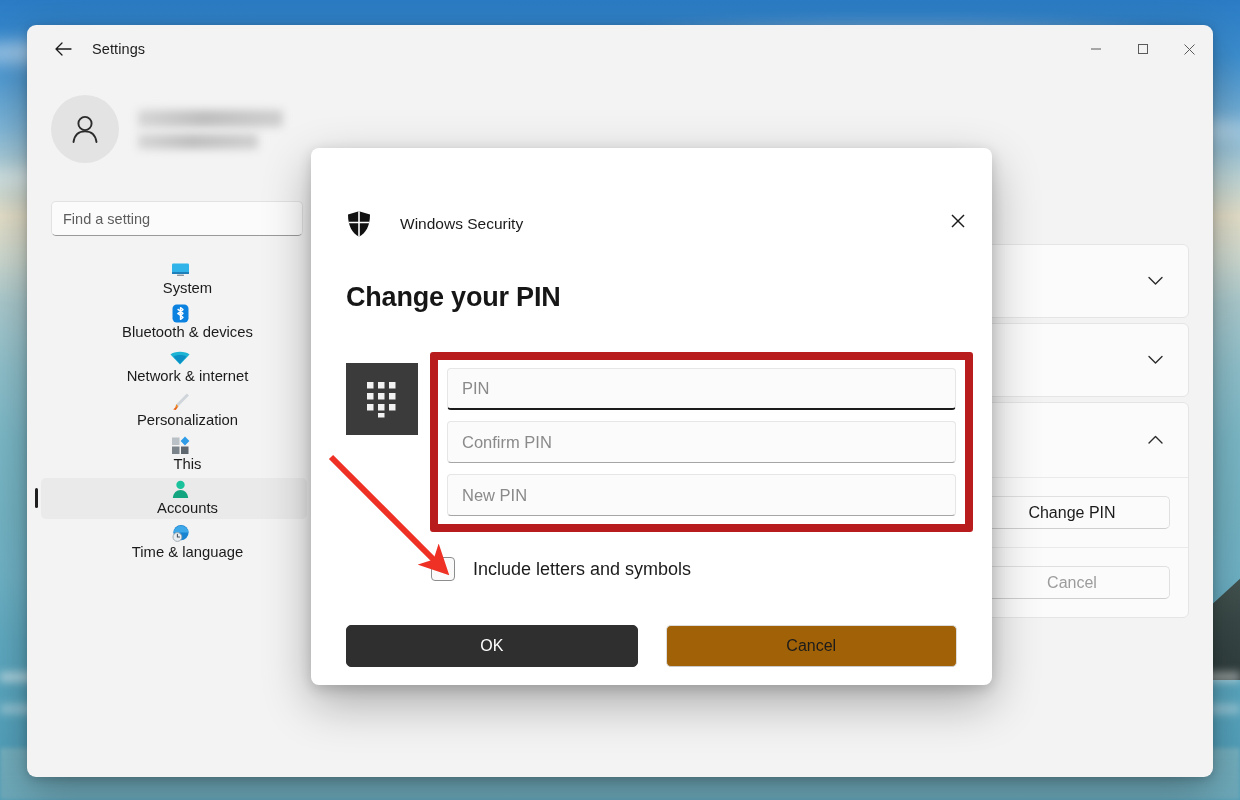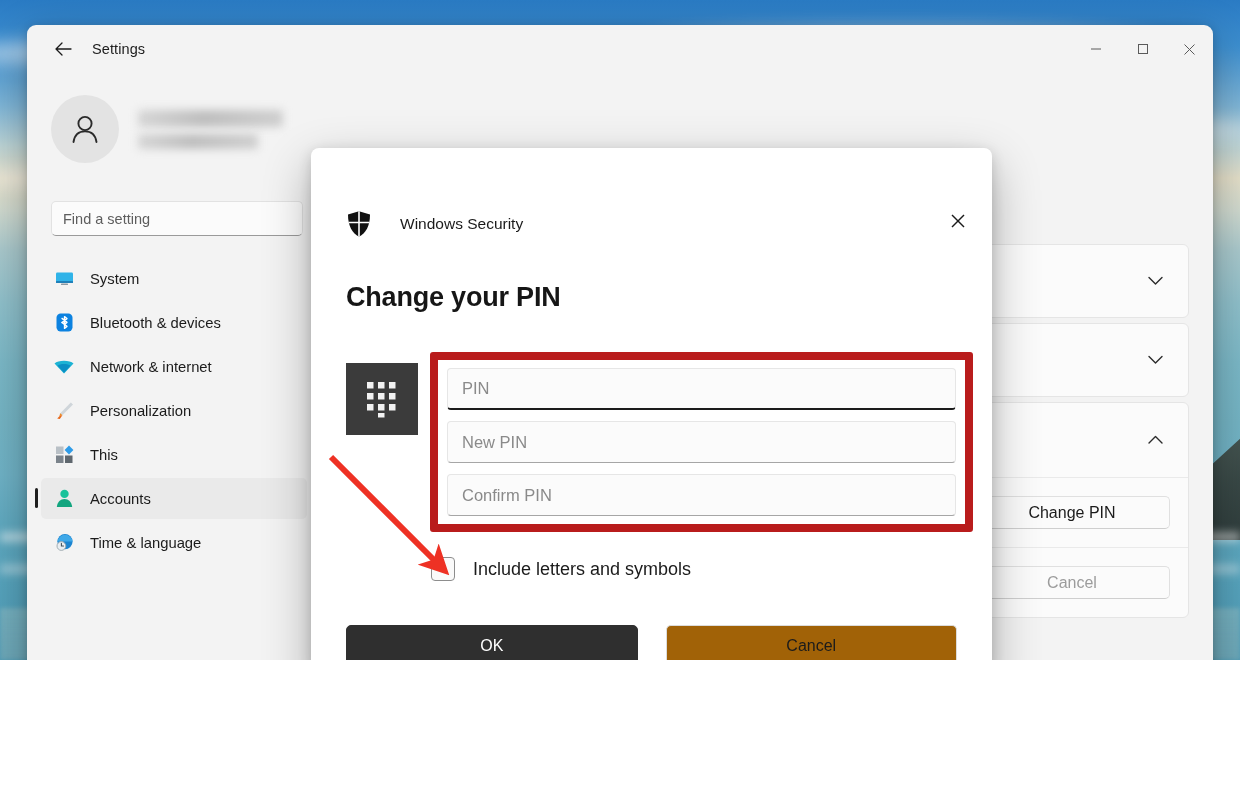--- a/index.html
+++ b/index.html
@@ -5,21 +5,21 @@
   * { box-sizing: border-box; margin: 0; padding: 0; }
   html, body {
     width: 1240px; height: 800px;
     overflow: hidden;
     font-family: "Liberation Sans", sans-serif;
   }
 
   
   #desktop {
     position: relative;
-    width: 1240px; height: 660px;
+    width: 1240px; height: 800px;
     background:
       linear-gradient(to bottom,
         #2a7bc4 0%,
         #3d8fd0 7%,
         #7fb6d8 16%,
         #bcd4d6 22%,
         #e4dfc9 27%,
         #cfd9cf 32%,
         #a9c9cd 38%,
         #8fc0cb 46%,
@@ -159,20 +159,21 @@
 
   #nav { margin-top: 22px; display: flex; flex-direction: column; }
   .nav-item {
     height: 41px;
     margin: 0 0 3px 14px;
     padding-left: 12px;
     display: flex; align-items: center;
     border-radius: 5px;
     cursor: pointer;
     position: relative;
+    flex-direction: column;
   }
   .nav-item.active { background: #eaeaea; }
   .nav-item.active::before {
     content: "";
     position: absolute;
     left: -6px; top: 10px;
     width: 3px; height: 20px;
     background: #1f1f1f;
     border-radius: 2px;
   }
@@ -639,24 +640,24 @@
             <rect x="24" y="24" width="6.5" height="6.5" fill="#f2f2f2"></rect>
             <rect x="13" y="33" width="6.5" height="4.5" fill="#f2f2f2"></rect>
           </svg>
         </div>
 
         <div class="fields-highlight">
           <div class="pin-field focused">
             <input type="text" placeholder="PIN" style="">
           </div>
           <div class="pin-field">
+            <input type="text" placeholder="Confirm PIN" style="">
+          </div>
+          <div class="pin-field">
             <input type="text" placeholder="New PIN" style="">
-          </div>
-          <div class="pin-field">
-            <input type="text" placeholder="Confirm PIN" style="">
           </div>
         </div>
       </div>
 
       <div class="check-row">
         <span class="checkbox"></span>
         <span class="check-label">Include letters and symbols</span>
       </div>
 
       <div class="modal-actions">

